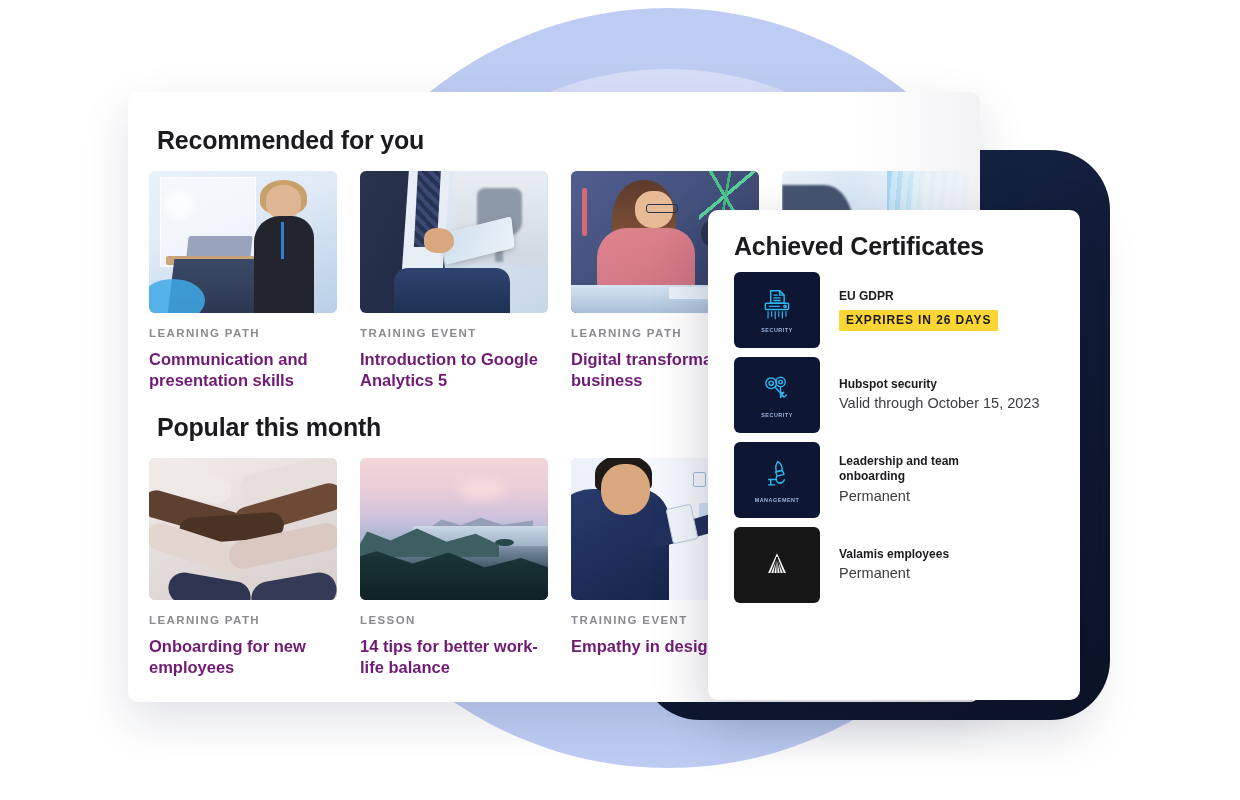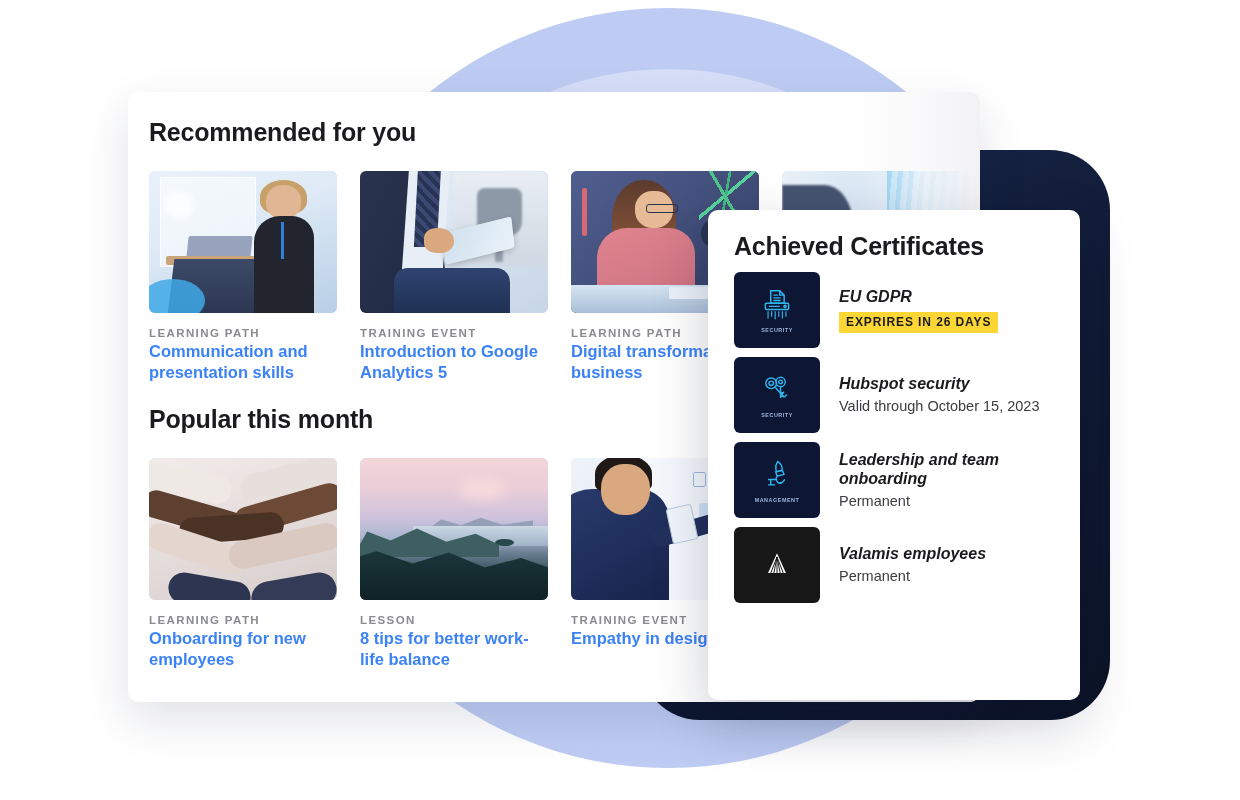--- a/index.html
+++ b/index.html
@@ -69,21 +69,21 @@
   .main-panel::after{
     content:"";
     position:absolute;
     right:0; top:0; bottom:0;
     width:130px;
     background: linear-gradient(90deg, rgba(255,255,255,0) 0%, rgba(248,248,250,0.85) 55%, #f2f2f5 100%);
     pointer-events:none;
   }
 
   .section-title {
-    margin: 0;
+    margin: 8px;
     padding: 0;
     font-size: 25px;
     font-weight: 700;
     color: #1b1b1f;
     letter-spacing: -0.2px;
   }
   .sec1-title { position: absolute; left: 21px; top: 26px; }
   .sec2-title { position: absolute; left: 21px; top: 313px; }
 
   .card-row {
@@ -107,25 +107,25 @@
   }
   .card-label {
     margin-top: 14px;
     font-size: 11.5px;
     font-weight: 700;
     letter-spacing: 1.4px;
     color: #8a8a92;
     text-transform: uppercase;
   }
   .card-title {
-    margin-top: 2px;
+    margin-top: 10px;
     font-size: 16.5px;
     font-weight: 700;
     line-height: 1.27;
-    color: #3b82f6;
+    color: #701a75;
     white-space: pre-line;
   }
 
   
   .thumb-art { position: absolute; inset: 0; }
 
   
   .art-podium { background: linear-gradient(160deg,#e9f2fa 0%,#dfeaf6 38%,#cfe0f0 62%,#b9cfe6 100%); }
   .art-podium .win { position:absolute; left:6%; top:4%; width:50%; height:62%; background:rgba(255,255,255,.55); border:1px solid rgba(255,255,255,.7); }
   .art-podium .laptop { position:absolute; left:20%; top:46%; width:34%; height:22%; background:#98a4bd; transform:skewX(-6deg); border-radius:2px; }
@@ -272,25 +272,24 @@
     font-weight: 700;
     letter-spacing: 0.55px;
     color: #9fb6dd;
     text-transform: uppercase;
     white-space: nowrap;
   }
   .cert-tile.blue .tile-caption { color: #eaf1ff; }
 
   .cert-text { flex: 1 1 auto; min-width: 0; }
   .cert-name {
-    font-size: 16px;
+    font-size: 12px;
     font-weight: 700;
     color: #1b1b1f;
     line-height: 1.22;
-    font-style: italic;
   }
   .cert-status {
     margin-top: 3px;
     font-size: 14.5px;
     color: #3c3c42;
     line-height: 1.3;
   }
   .cert-badge {
     display: inline-block;
     margin-top: 6px;
@@ -419,21 +418,21 @@
           <div class="thumb-art art-lake">
             <span class="sun"></span>
               <span class="far-ridge"></span>
               <span class="water"></span>
             <span class="islet"></span>
               <span class="mid-ridge"></span>
               <span class="fore"></span>
           </div>
         </div>
         <div class="card-label">LESSON</div>
-        <div class="card-title">8 tips for better work-
+        <div class="card-title">14 tips for better work-
 life balance</div>
       </div>
 
       <div class="course-card">
         <div class="card-thumb">
           <div class="thumb-art art-board">
             <span class="board"></span>
               <span class="n1"></span>
               <span class="n2"></span>
               <span class="n3"></span>

